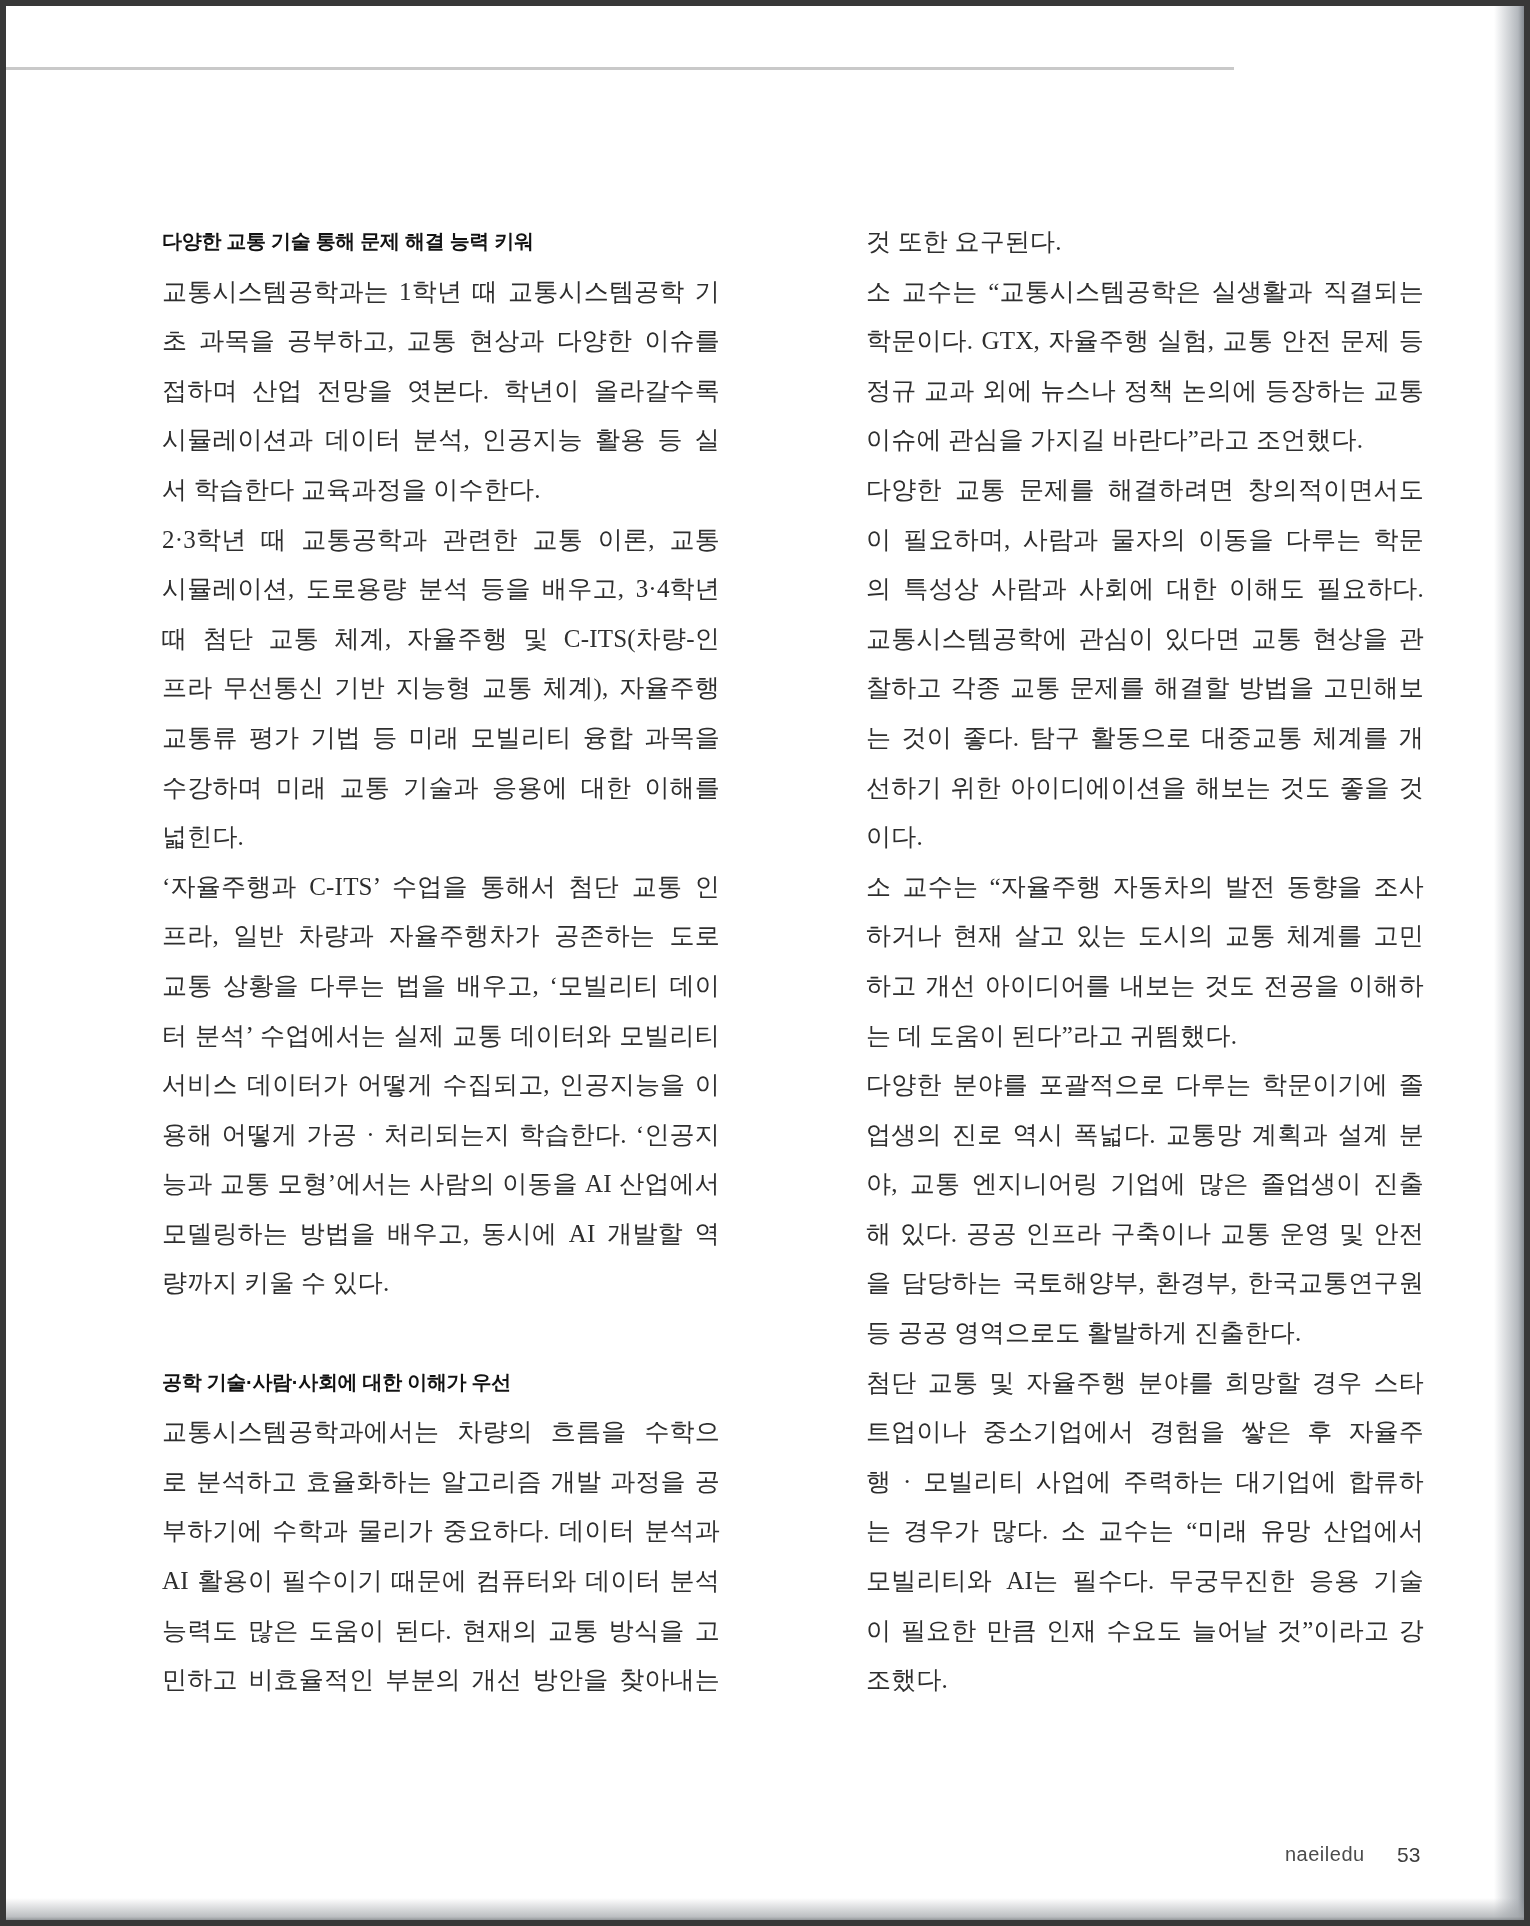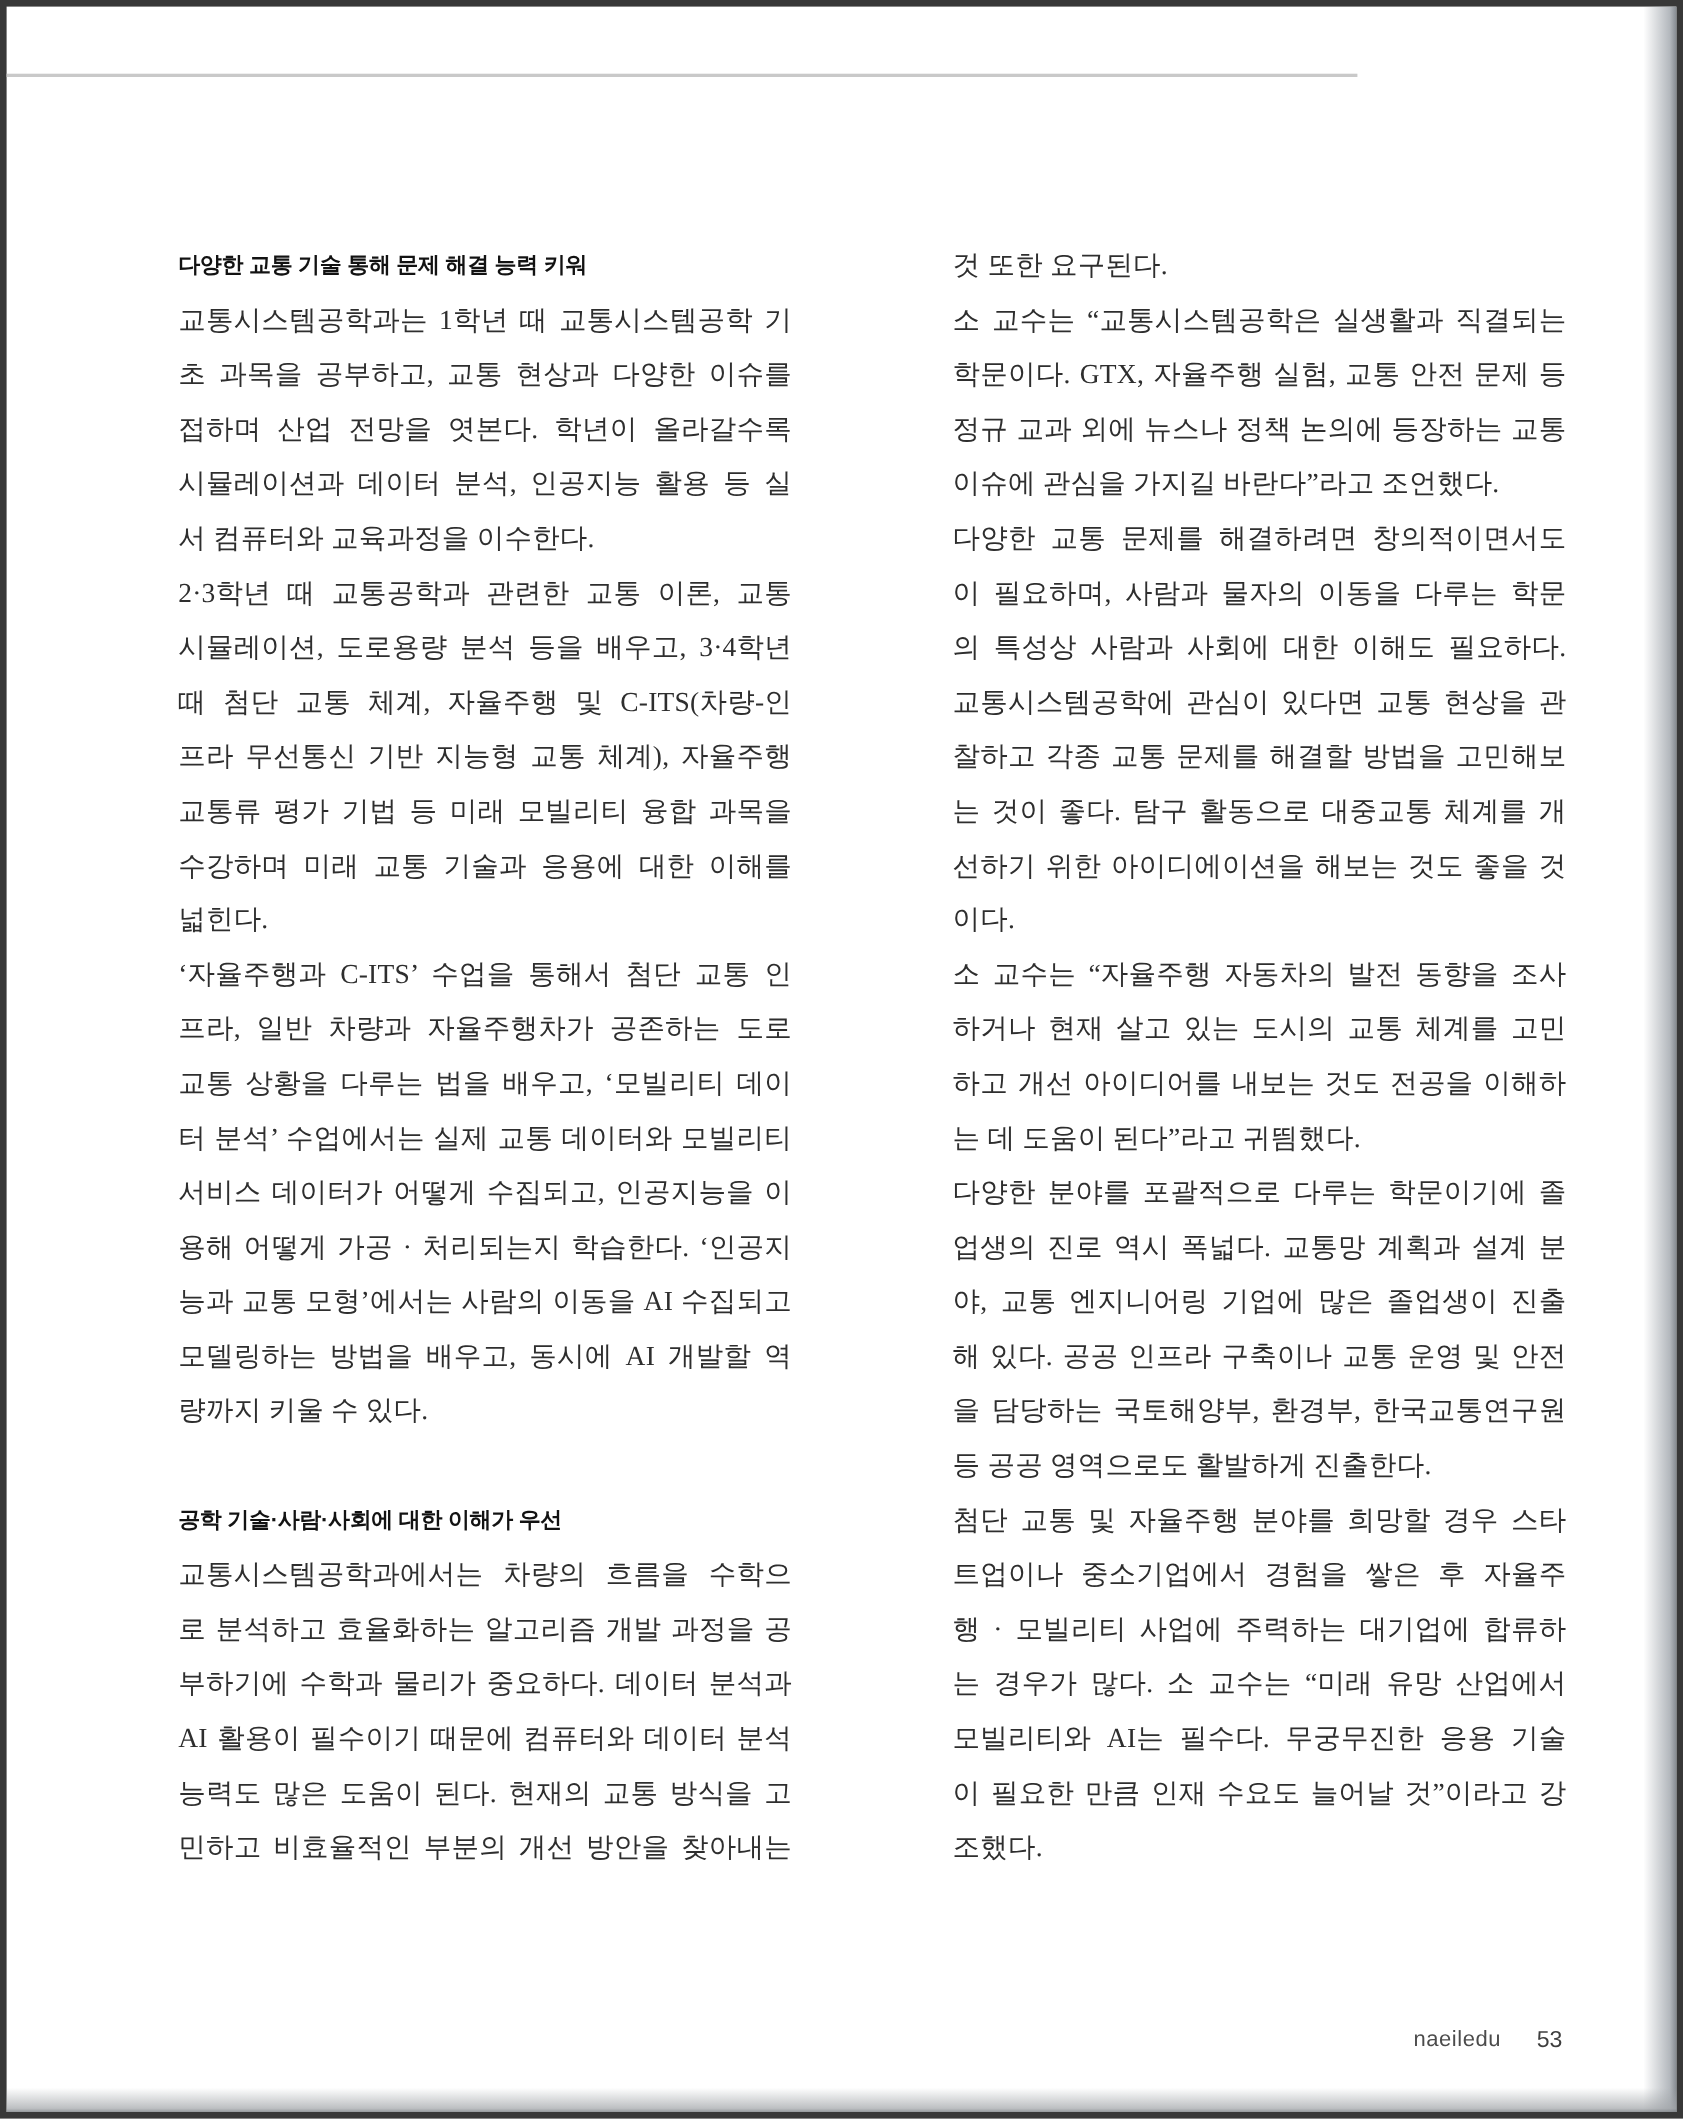--- a/index.html
+++ b/index.html
@@ -76,35 +76,35 @@
 
 <div class="page-frame"></div>
 <div class="header-rule"></div>
 
 <div class="column column-left">
     <div class="line heading">다양한 교통 기술 통해 문제 해결 능력 키워</div>
     <div class="line body">교통시스템공학과는 1학년 때 교통시스템공학 기</div>
     <div class="line body">초 과목을 공부하고, 교통 현상과 다양한 이슈를</div>
     <div class="line body">접하며 산업 전망을 엿본다. 학년이 올라갈수록</div>
     <div class="line body">시뮬레이션과 데이터 분석, 인공지능 활용 등 실</div>
-    <div class="line end">서 컴퓨터와 교육과정을 이수한다.</div>
+    <div class="line end">서 학습한다 교육과정을 이수한다.</div>
     <div class="line body">2·3학년 때 교통공학과 관련한 교통 이론, 교통</div>
     <div class="line body">시뮬레이션, 도로용량 분석 등을 배우고, 3·4학년</div>
     <div class="line body">때 첨단 교통 체계, 자율주행 및 C-ITS(차량-인</div>
     <div class="line body">프라 무선통신 기반 지능형 교통 체계), 자율주행</div>
     <div class="line body">교통류 평가 기법 등 미래 모빌리티 융합 과목을</div>
     <div class="line body">수강하며 미래 교통 기술과 응용에 대한 이해를</div>
     <div class="line end">넓힌다.</div>
     <div class="line body">‘자율주행과 C-ITS’ 수업을 통해서 첨단 교통 인</div>
     <div class="line body">프라, 일반 차량과 자율주행차가 공존하는 도로</div>
     <div class="line body">교통 상황을 다루는 법을 배우고, ‘모빌리티 데이</div>
     <div class="line body">터 분석’ 수업에서는 실제 교통 데이터와 모빌리티</div>
     <div class="line body">서비스 데이터가 어떻게 수집되고, 인공지능을 이</div>
     <div class="line body">용해 어떻게 가공 · 처리되는지 학습한다. ‘인공지</div>
-    <div class="line body">능과 교통 모형’에서는 사람의 이동을 AI 수집되고</div>
+    <div class="line body">능과 교통 모형’에서는 사람의 이동을 AI 산업에서</div>
     <div class="line body">모델링하는 방법을 배우고, 동시에 AI 개발할 역</div>
     <div class="line end">량까지 키울 수 있다.</div>
     <div class="line spacer"></div>
     <div class="line heading">공학 기술·사람·사회에 대한 이해가 우선</div>
     <div class="line body">교통시스템공학과에서는 차량의 흐름을 수학으</div>
     <div class="line body">로 분석하고 효율화하는 알고리즘 개발 과정을 공</div>
     <div class="line body">부하기에 수학과 물리가 중요하다. 데이터 분석과</div>
     <div class="line body">AI 활용이 필수이기 때문에 컴퓨터와 데이터 분석</div>
     <div class="line body">능력도 많은 도움이 된다. 현재의 교통 방식을 고</div>
     <div class="line body">민하고 비효율적인 부분의 개선 방안을 찾아내는</div>

